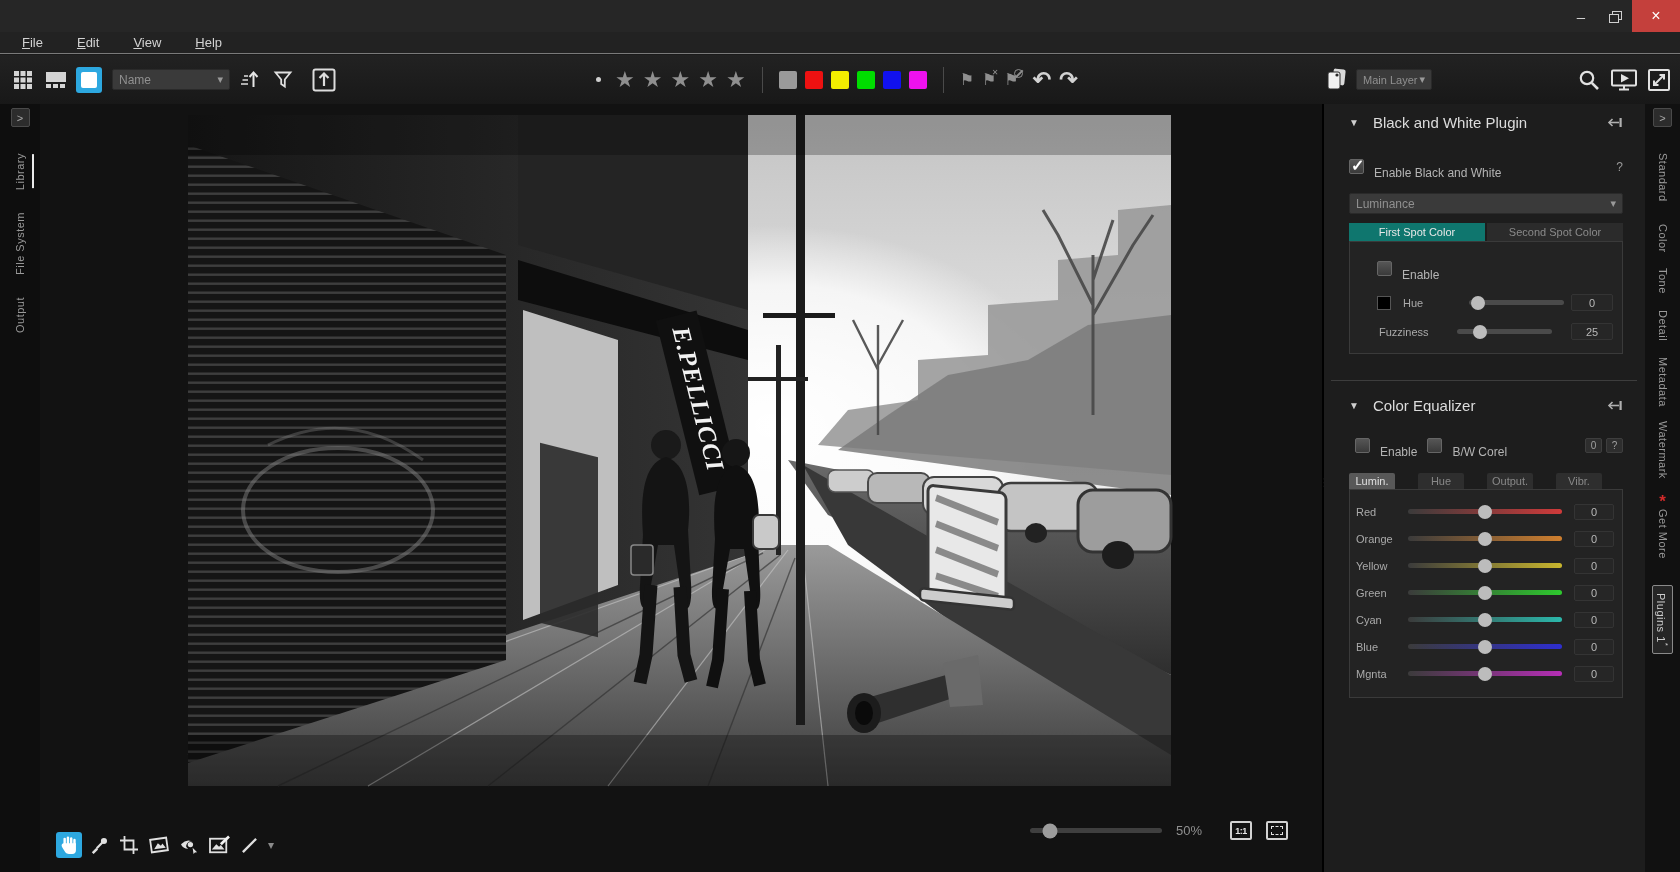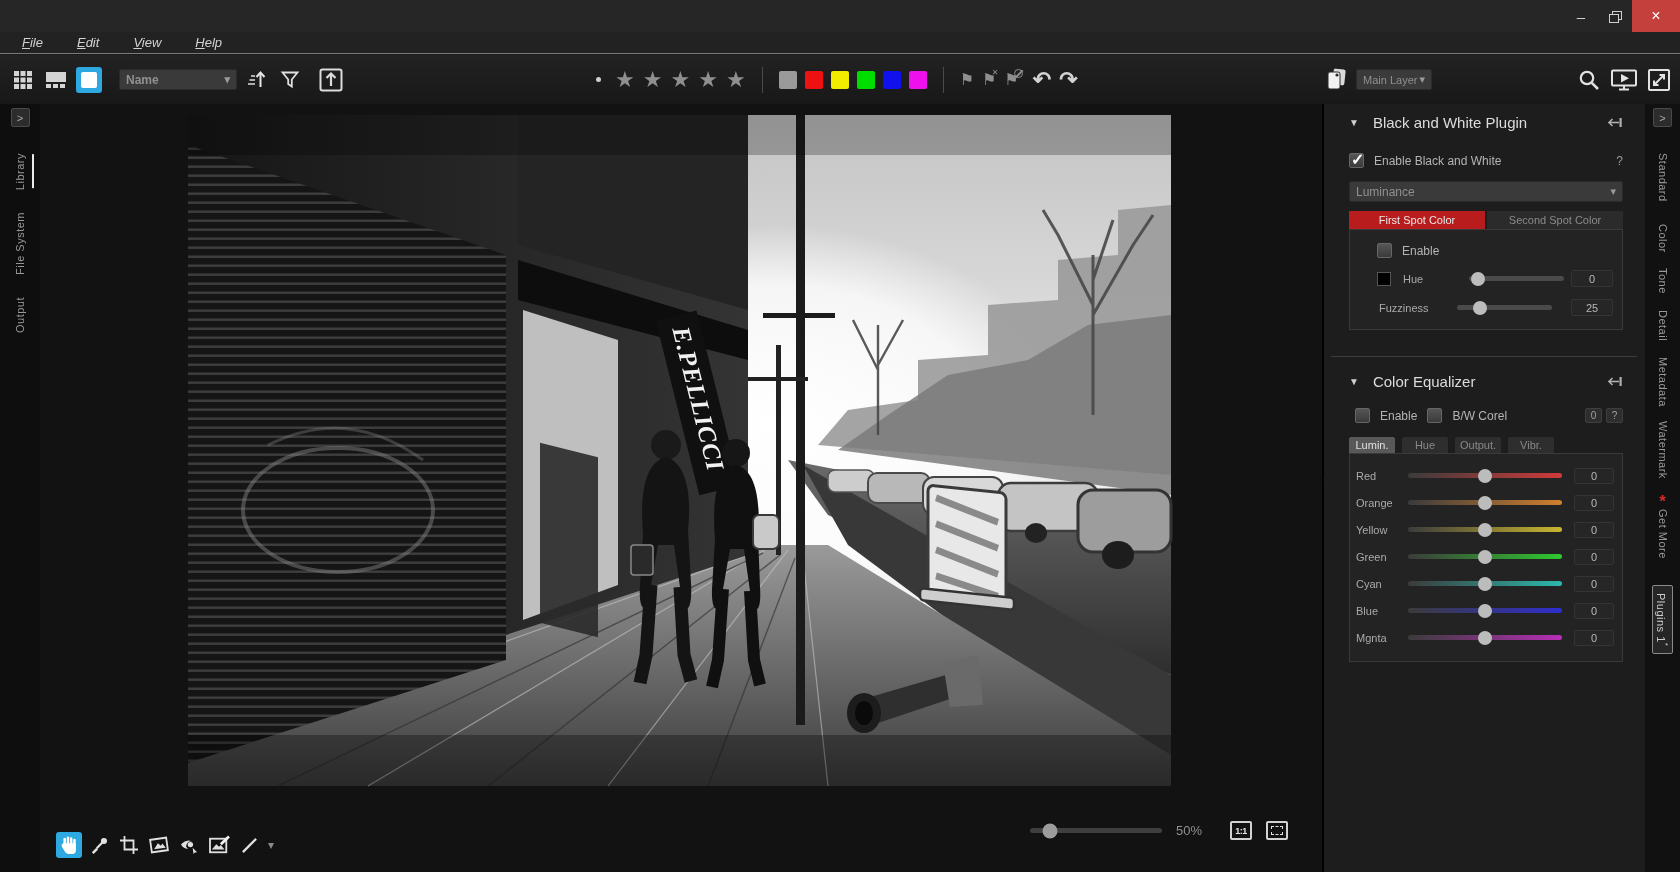--- a/index.html
+++ b/index.html
@@ -11,36 +11,36 @@
   .titlebar { position:absolute; left:0; top:0; width:100%; height:32px; background:#262626; display:flex; align-items:center; }
   .title { position:absolute; width:100%; text-align:center; font-size:14px; color:#d6d6d6; }
   .win-controls { position:absolute; right:0; top:0; height:32px; display:flex; }
   .win-btn { width:34px; height:32px; display:flex; align-items:center; justify-content:center; color:#cfcfcf; font-size:15px; cursor:default; }
   .win-btn.close { width:48px; background:#c4403c; color:#fff; font-size:16px; }
   .restore-glyph { width:12px; height:10px; position:relative; }
   .restore-glyph::before { content:""; position:absolute; left:3px; top:0; width:8px; height:7px; border:1px solid #cfcfcf; }
   .restore-glyph::after { content:""; position:absolute; left:0; top:3px; width:8px; height:7px; border:1px solid #cfcfcf; background:#262626; }
 
   
-  .menubar { position:absolute; left:0; top:32px; width:100%; height:22px; background:#222; display:flex; align-items:center; gap:34px; padding-left:22px; border-bottom:1px solid #7a7a7a;font-style:italic; }
+  .menubar { position:absolute; left:0; top:32px; width:100%; height:22px; background:#222; display:flex; align-items:center; gap:34px; padding-left:22px; border-bottom:1px solid #7a7a7a; }
   .menu-item { font-size:13px; color:#d2d2d2; }
   .menu-item::first-letter { text-decoration:underline; }
 
   
   .toolbar { position:absolute; left:0; top:55px; width:100%; height:49px; background:linear-gradient(#222,#181818); }
   .tb-left { position:absolute; left:10px; top:0; height:100%; display:flex; align-items:center; gap:7px; }
   .tb-center { position:absolute; left:596px; top:0; height:100%; display:flex; align-items:center; gap:8px; }
   .tb-layer { position:absolute; left:1326px; top:0; height:100%; display:flex; align-items:center; gap:9px; }
   .tb-right { position:absolute; right:10px; top:0; height:100%; display:flex; align-items:center; gap:11px; }
   .view-btn { width:26px; height:26px; border-radius:3px; display:flex; align-items:center; justify-content:center; }
   .view-btn.active { background:#2da8e0; }
   .white-sq { width:16px; height:16px; background:#fff; border-radius:2px; }
   .dropdown { height:21px; background:#3a3a3a; border:1px solid #2a2a2a; border-radius:2px; display:flex; align-items:center; padding:0 6px; color:#909090; font-size:12px; }
   .dropdown .chev { margin-left:auto; color:#9a9a9a; font-size:11px; }
-  .dd-name { width:118px; margin-left:10px;font-weight:bold; }
+  .dd-name { width:118px; margin-left:3px; }
   .dd-layer { width:76px; font-size:11px; }
   .star { font-size:22px; color:#8f8f8f; line-height:1; }
   .rating-dot { width:5px; height:5px; border-radius:50%; background:#cfcfcf; margin-right:6px; }
   .tb-divider { width:1px; height:26px; background:#4a4a4a; margin:0 8px; }
   .swatch { width:18px; height:18px; border-radius:2px; }
   .flag-wrap { position:relative; font-size:16px; color:#8f8f8f; line-height:1; }
   .flag-x-mark { position:absolute; right:-2px; top:-3px; font-size:8px; color:#8f8f8f; }
   .flag-ban-mark { position:absolute; right:-4px; top:-3px; width:9px; height:9px; border:1.5px solid #8f8f8f; border-radius:50%; }
   .flag-ban-mark::after { content:""; position:absolute; left:-1px; top:3px; width:10px; height:1.5px; background:#8f8f8f; transform:rotate(-45deg); }
   .undo-redo { font-size:22px; color:#d2d2d2; font-weight:bold; line-height:1; }
@@ -81,38 +81,38 @@
   
   .right-panel { position:absolute; left:1324px; top:104px; width:321px; bottom:0; background:#1d1d1d; }
   .panel-inner { position:absolute; left:25px; right:22px; top:0; bottom:0; }
   .section-head { display:flex; align-items:center; margin-top:10px; }
   .tri { color:#cfcfcf; font-size:10px; margin-right:14px; }
   .section-title { font-size:15px; color:#dcdcdc; }
   .pin-icon { margin-left:auto; }
   .check-row { display:flex; align-items:center; margin-top:22px; }
   .checkbox { width:15px; height:15px; border-radius:2px; background:linear-gradient(#565656,#3a3a3a); border:1px solid #666; position:relative; flex:none; }
   .checkbox.checked::after { content:"✓"; position:absolute; left:1px; top:-4px; color:#fff; font-size:16px; font-weight:bold; }
-  .check-label { font-size:12px; color:#b4b4b4; margin-left:10px; }
+  .check-label { font-size:12px; color:#b4b4b4; margin-left:10px;margin-top:13px; }
   .help-q { margin-left:auto; color:#9a9a9a; font-size:12px; }
   .dd-lum { margin-top:13px; height:21px; }
   .spot-tabs { display:flex; gap:2px; margin-top:9px; }
   .spot-tab { flex:1; height:18px; display:flex; align-items:center; justify-content:center; font-size:11px; }
-  .spot-tab.selected { background:#b91c1c; color:#e8e8e8; }
+  .spot-tab.selected { background:#0f766e; color:#e8e8e8; }
   .spot-tab.unselected { background:#2b2b2b; color:#8a8a8a; }
   .group-box { border:1px solid #3a3a3a; background:#232323; padding:11px 9px 13px 9px; }
   .spot-row { display:flex; align-items:center; margin-top:12px; }
   .spot-row:first-child { margin-top:2px; }
   .mini-swatch { width:14px; height:14px; background:#000; border:1px solid #555; flex:none; }
   .spot-label { font-size:11px; color:#aaa; }
   .slider-track { position:relative; width:95px; height:5px; background:#4a4a4a; border-radius:3px; flex:none; }
   .slider-handle { position:absolute; top:50%; transform:translate(-50%,-50%); width:14px; height:14px; border-radius:50%; background:#bcbcbc; }
   .value-box { margin-left:auto; width:42px; height:17px; background:#262626; border:1px solid #343434; border-radius:2px; display:flex; align-items:center; justify-content:center; font-size:11px; color:#b8b8b8; }
   .hr-div { margin-top:26px; border-top:1px solid #3d3d3d; margin-left:-18px; margin-right:-14px; }
   .mini-box { width:17px; height:15px; background:#2e2e2e; border:1px solid #3e3e3e; border-radius:2px; display:flex; align-items:center; justify-content:center; font-size:10px; color:#a0a0a0; }
-  .eq-tabs { display:flex; gap:7px; margin-top:14px; }
+  .eq-tabs { display:flex; gap:23px; margin-top:14px; }
   .eq-tab { width:46px; height:16px; display:flex; align-items:center; justify-content:center; font-size:11px; border-radius:2px 2px 0 0; }
   .eq-tab.selected { background:#585858; color:#e0e0e0; }
   .eq-tab.unselected { background:#2e2e2e; color:#888; }
   .eq-group { border:1px solid #3a3a3a; background:#232323; padding:8px 8px 10px 6px; }
   .eq-row { display:flex; align-items:center; height:27px; }
   .eq-label { width:52px; font-size:11px; color:#aaa; }
   .eq-track { position:relative; flex:1; height:5px; border-radius:3px; }
   .eq-value { margin-left:12px; width:40px; height:16px; background:#262626; border:1px solid #343434; border-radius:2px; display:flex; align-items:center; justify-content:center; font-size:11px; color:#b8b8b8; flex:none; }
   .reset-btn { position:absolute; left:23px; right:19px; bottom:7px; height:22px; background:linear-gradient(#474747,#3a3a3a); border:1px solid #2a2a2a; border-radius:2px; display:flex; align-items:center; justify-content:center; font-size:11px; color:#c8c8c8; }
 

